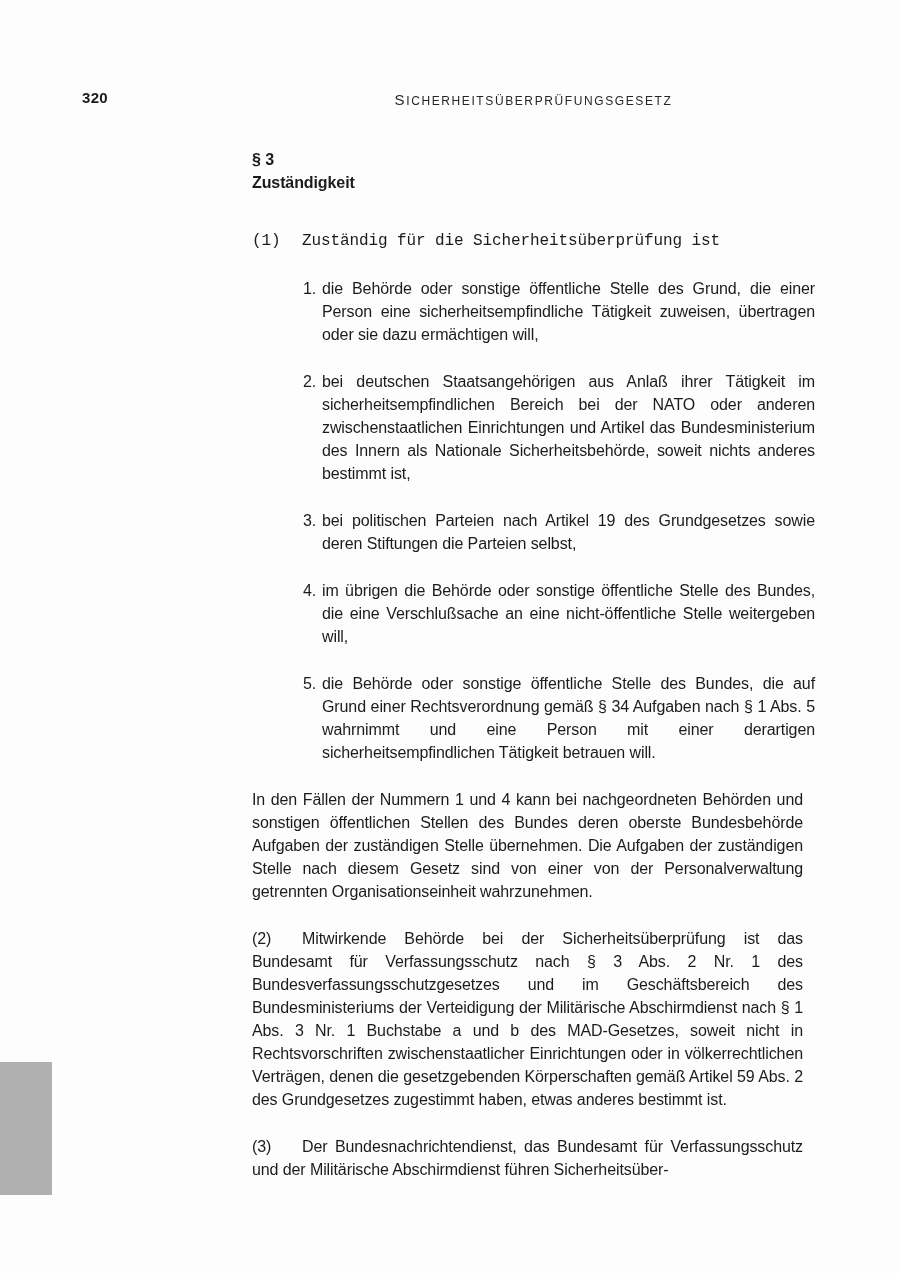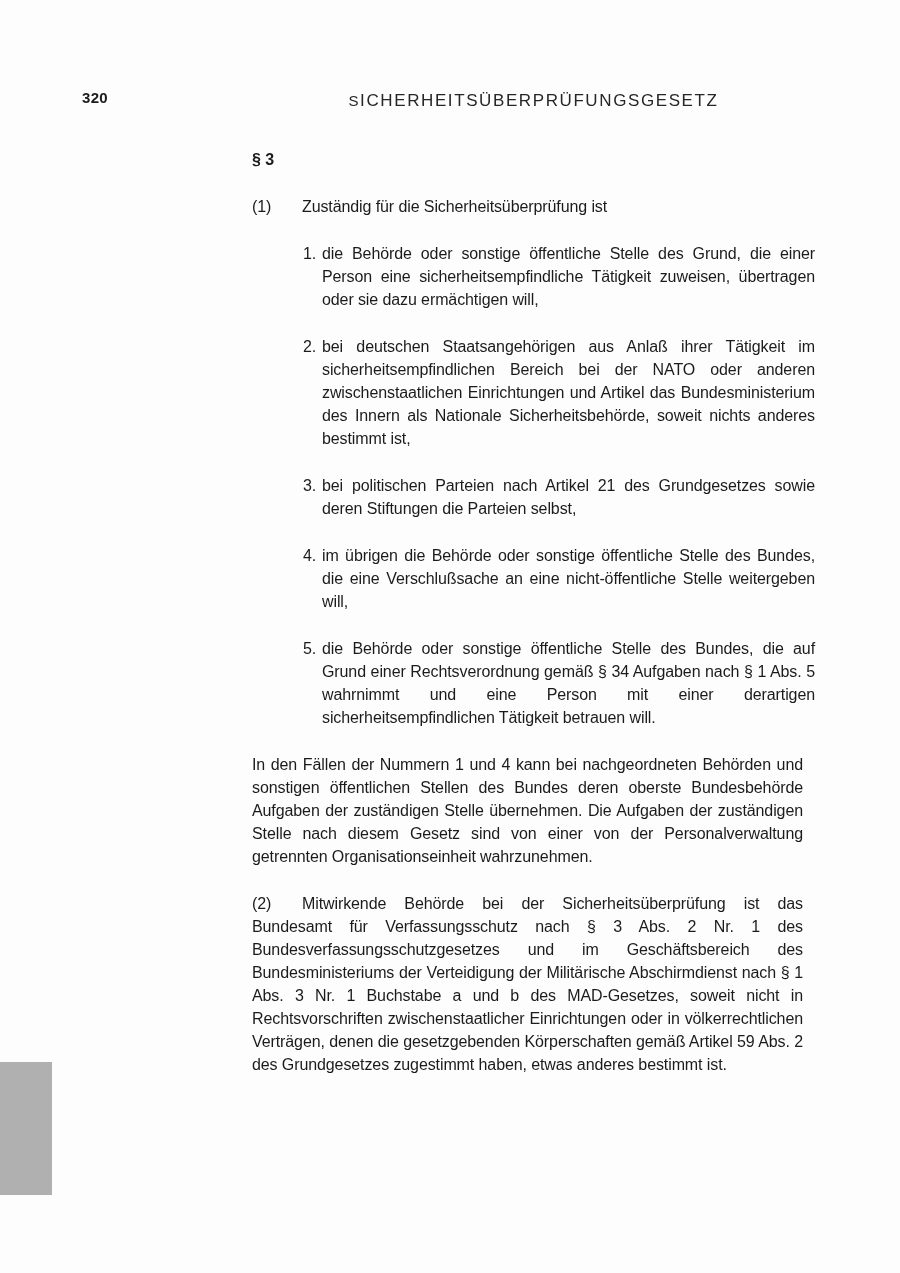--- a/index.html
+++ b/index.html
@@ -32,21 +32,21 @@
     font-weight: bold;
     letter-spacing: 0.3px;
   }
   .running-title {
     position: absolute;
     left: 252px;
     top: 2px;
     width: 563px;
     text-align: center;
     text-transform: uppercase;
-    font-size: 17px;
+    font-size: 12px;
     letter-spacing: 1.6px;
     color: #262626;
   }
   .running-title::first-letter {
     font-size: 15px;
   }
   
   .text-block {
     position: absolute;
     left: 252px;
@@ -55,21 +55,22 @@
     font-size: 16px;
     line-height: 23px;
     letter-spacing: -0.1px;
   }
   .heading-line {
     font-weight: bold;
     font-size: 16px;
     line-height: 23px;
   }
   .para-intro {
-    margin: 24px 0 0 0;
+    margin: 36px 0 0 0;
+    font-family: Liberation Mono, monospace;
   }
   .marker {
     display: inline-block;
     width: 50px;
   }
   .item {
     display: flex;
     margin: 24px 0 0 51px;
   }
   .item-num {
@@ -102,52 +103,56 @@
 <div class="page">
 
   <div class="page-header">
     <span class="page-number">320</span>
     <span class="running-title">Sicherheitsüberprüfungsgesetz</span>
   </div>
 
   <div class="text-block">
 
     <div class="heading-line">§ 3</div>
+    <div class="heading-line">Zuständigkeit</div>
 
     <p class="para-intro">
       <span class="marker">(1)</span><span>Zuständig für die Sicherheitsüberprüfung ist</span>
     </p>
 
     <div>
       <div class="item">
         <span class="item-num">1.</span>
         <span class="item-text">die Behörde oder sonstige öffentliche Stelle des Grund, die einer Person eine sicherheitsempfindliche Tätigkeit zuweisen, übertragen oder sie dazu ermächtigen will,</span>
       </div>
       <div class="item">
         <span class="item-num">2.</span>
         <span class="item-text">bei deutschen Staatsangehörigen aus Anlaß ihrer Tätigkeit im sicherheitsempfindlichen Bereich bei der NATO oder anderen zwischenstaatlichen Einrichtungen und Artikel das Bundesministerium des Innern als Nationale Sicherheitsbehörde, soweit nichts anderes bestimmt ist,</span>
       </div>
       <div class="item">
         <span class="item-num">3.</span>
-        <span class="item-text">bei politischen Parteien nach Artikel 21 des Grundgesetzes sowie deren Stiftungen die Parteien selbst,</span>
+        <span class="item-text">bei politischen Parteien nach Artikel 19 des Grundgesetzes sowie deren Stiftungen die Parteien selbst,</span>
       </div>
       <div class="item">
         <span class="item-num">4.</span>
         <span class="item-text">im übrigen die Behörde oder sonstige öffentliche Stelle des Bundes, die eine Verschlußsache an eine nicht-öffentliche Stelle weitergeben will,</span>
       </div>
       <div class="item">
         <span class="item-num">5.</span>
         <span class="item-text">die Behörde oder sonstige öffentliche Stelle des Bundes, die auf Grund einer Rechtsverordnung gemäß § 34 Aufgaben nach § 1 Abs. 5 wahrnimmt und eine Person mit einer derartigen sicherheitsempfindlichen Tätigkeit betrauen will.</span>
       </div>
     </div>
 
     <p class="body-para">In den Fällen der Nummern 1 und 4 kann bei nachgeordneten Behörden und sonstigen öffentlichen Stellen des Bundes deren oberste Bundesbehörde Aufgaben der zuständigen Stelle übernehmen. Die Aufgaben der zuständigen Stelle nach diesem Gesetz sind von einer von der Personalverwaltung getrennten Organisationseinheit wahrzunehmen.</p>
 
     <p class="body-para">
       <span class="marker">(2)</span><span>Mitwirkende Behörde bei der Sicherheitsüberprüfung ist das Bundesamt für Verfassungsschutz nach § 3 Abs. 2 Nr. 1 des Bundesverfassungsschutzgesetzes und im Geschäftsbereich des Bundesministeriums der Verteidigung der Militärische Abschirmdienst nach § 1 Abs. 3 Nr. 1 Buchstabe a und b des MAD-Gesetzes, soweit nicht in Rechtsvorschriften zwischenstaatlicher Einrichtungen oder in völkerrechtlichen Verträgen, denen die gesetzgebenden Körperschaften gemäß Artikel 59 Abs. 2 des Grundgesetzes zugestimmt haben, etwas anderes bestimmt ist.</span>
     </p>
 
+    <p class="body-para">
+      <span class="marker">(3)</span><span>Der Bundesnachrichtendienst, das Bundesamt für Verfassungsschutz und der Militärische Abschirmdienst führen Sicherheitsüber-</span>
+    </p>
 
   </div>
 
   <div class="thumb-tab"></div>
 
 </div>
 
 </body></html>

